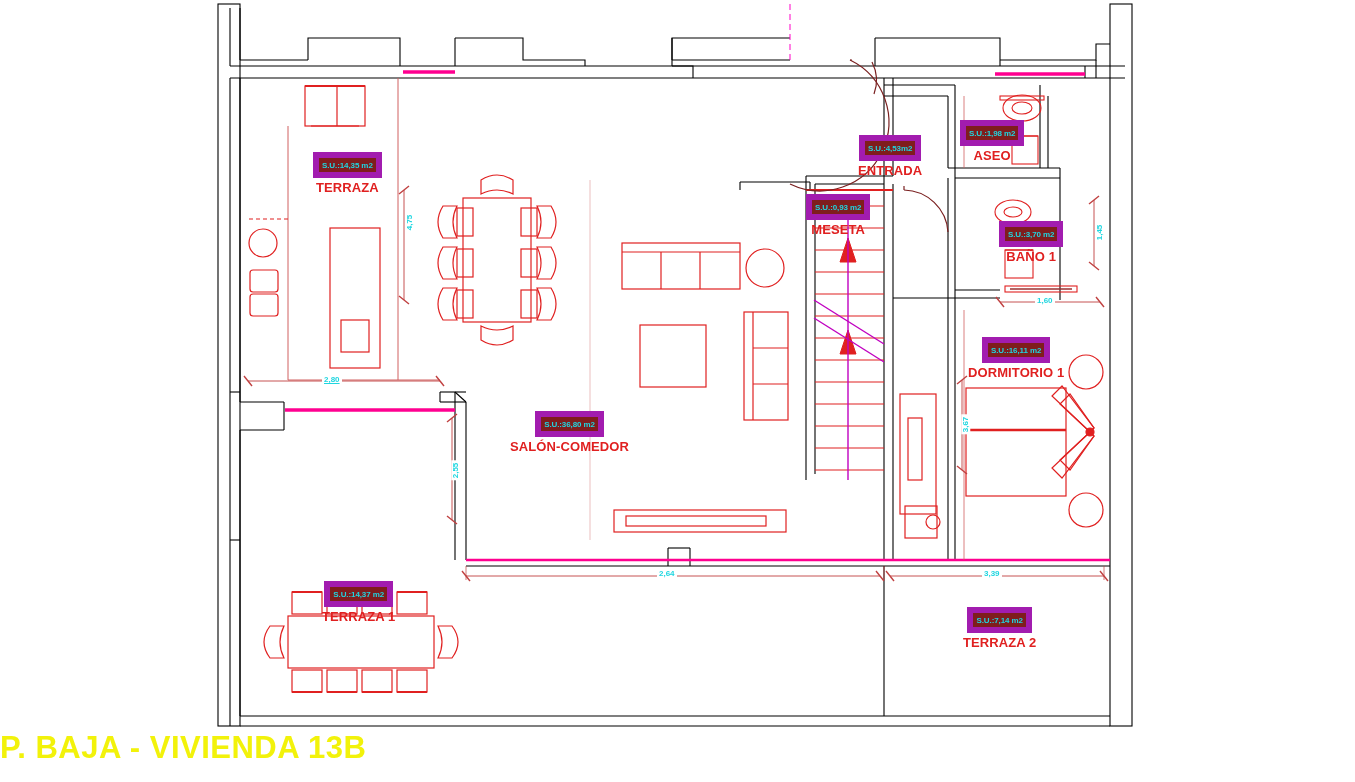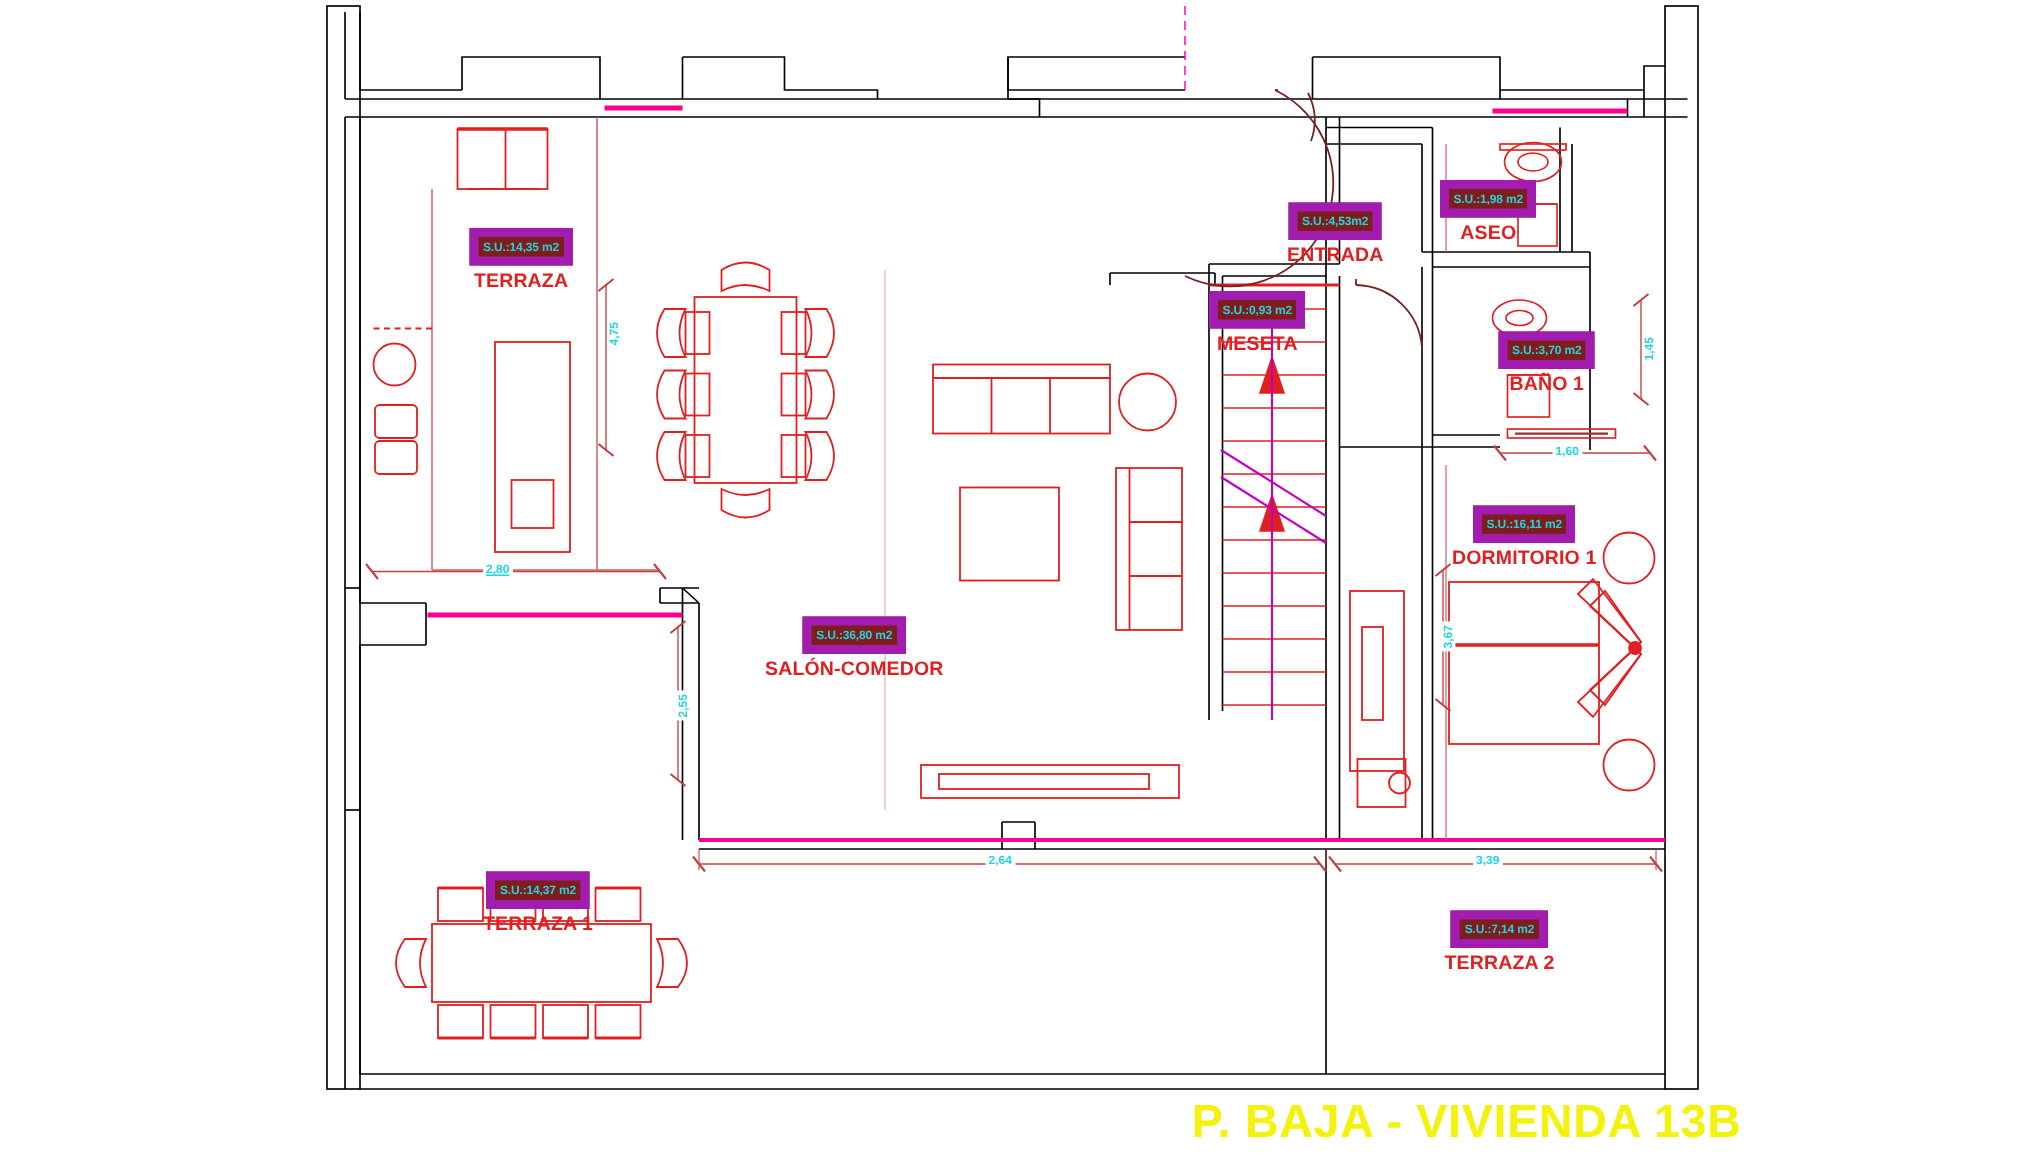--- a/index.html
+++ b/index.html
@@ -14,21 +14,21 @@
     position: relative;
     width: 1355px;
     height: 782px;
     background: #ffffff;
   }
   svg#floorplan { position: absolute; left: 0; top: 0; }
   .title-bar {
     position: absolute;
     left: 0; top: 730px;
     width: 1161px;
-    text-align: right;
+    text-align: left;
   }
   .title-text {
     font-family: "Liberation Sans", sans-serif;
     font-size: 31px;
     font-weight: bold;
     color: #f2f20a;
     letter-spacing: 0.5px;
     white-space: nowrap;
   }
   

